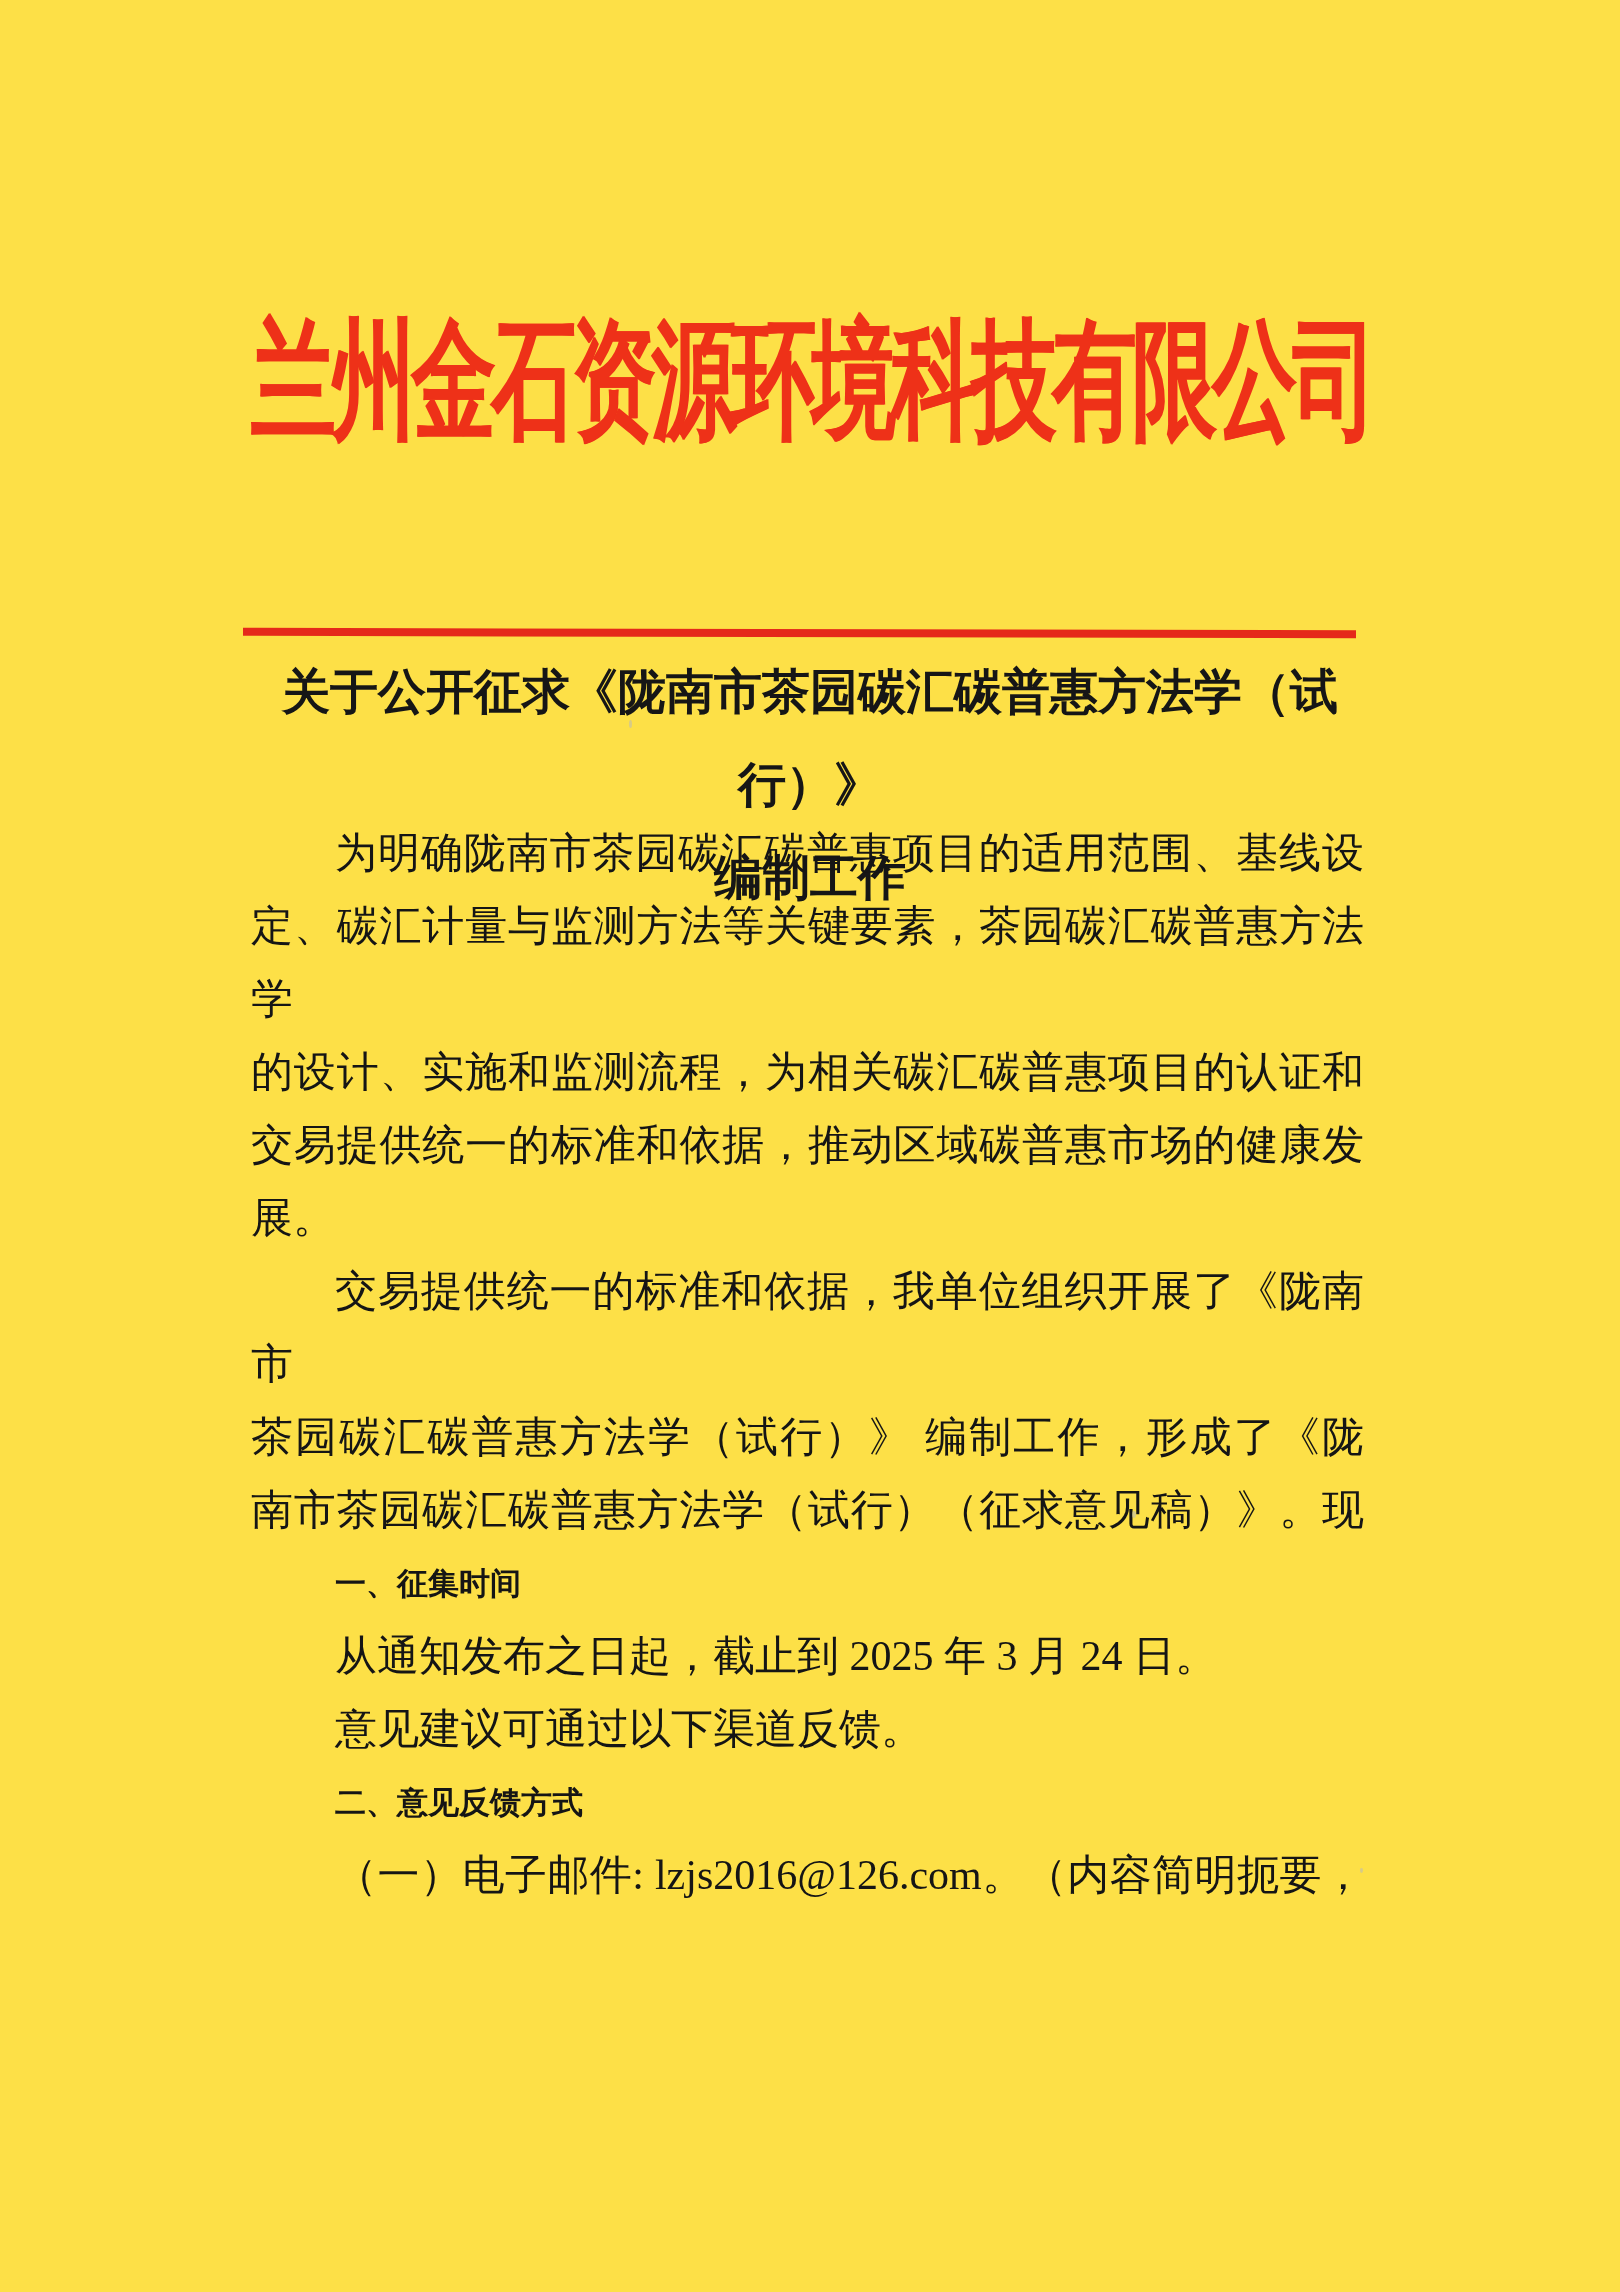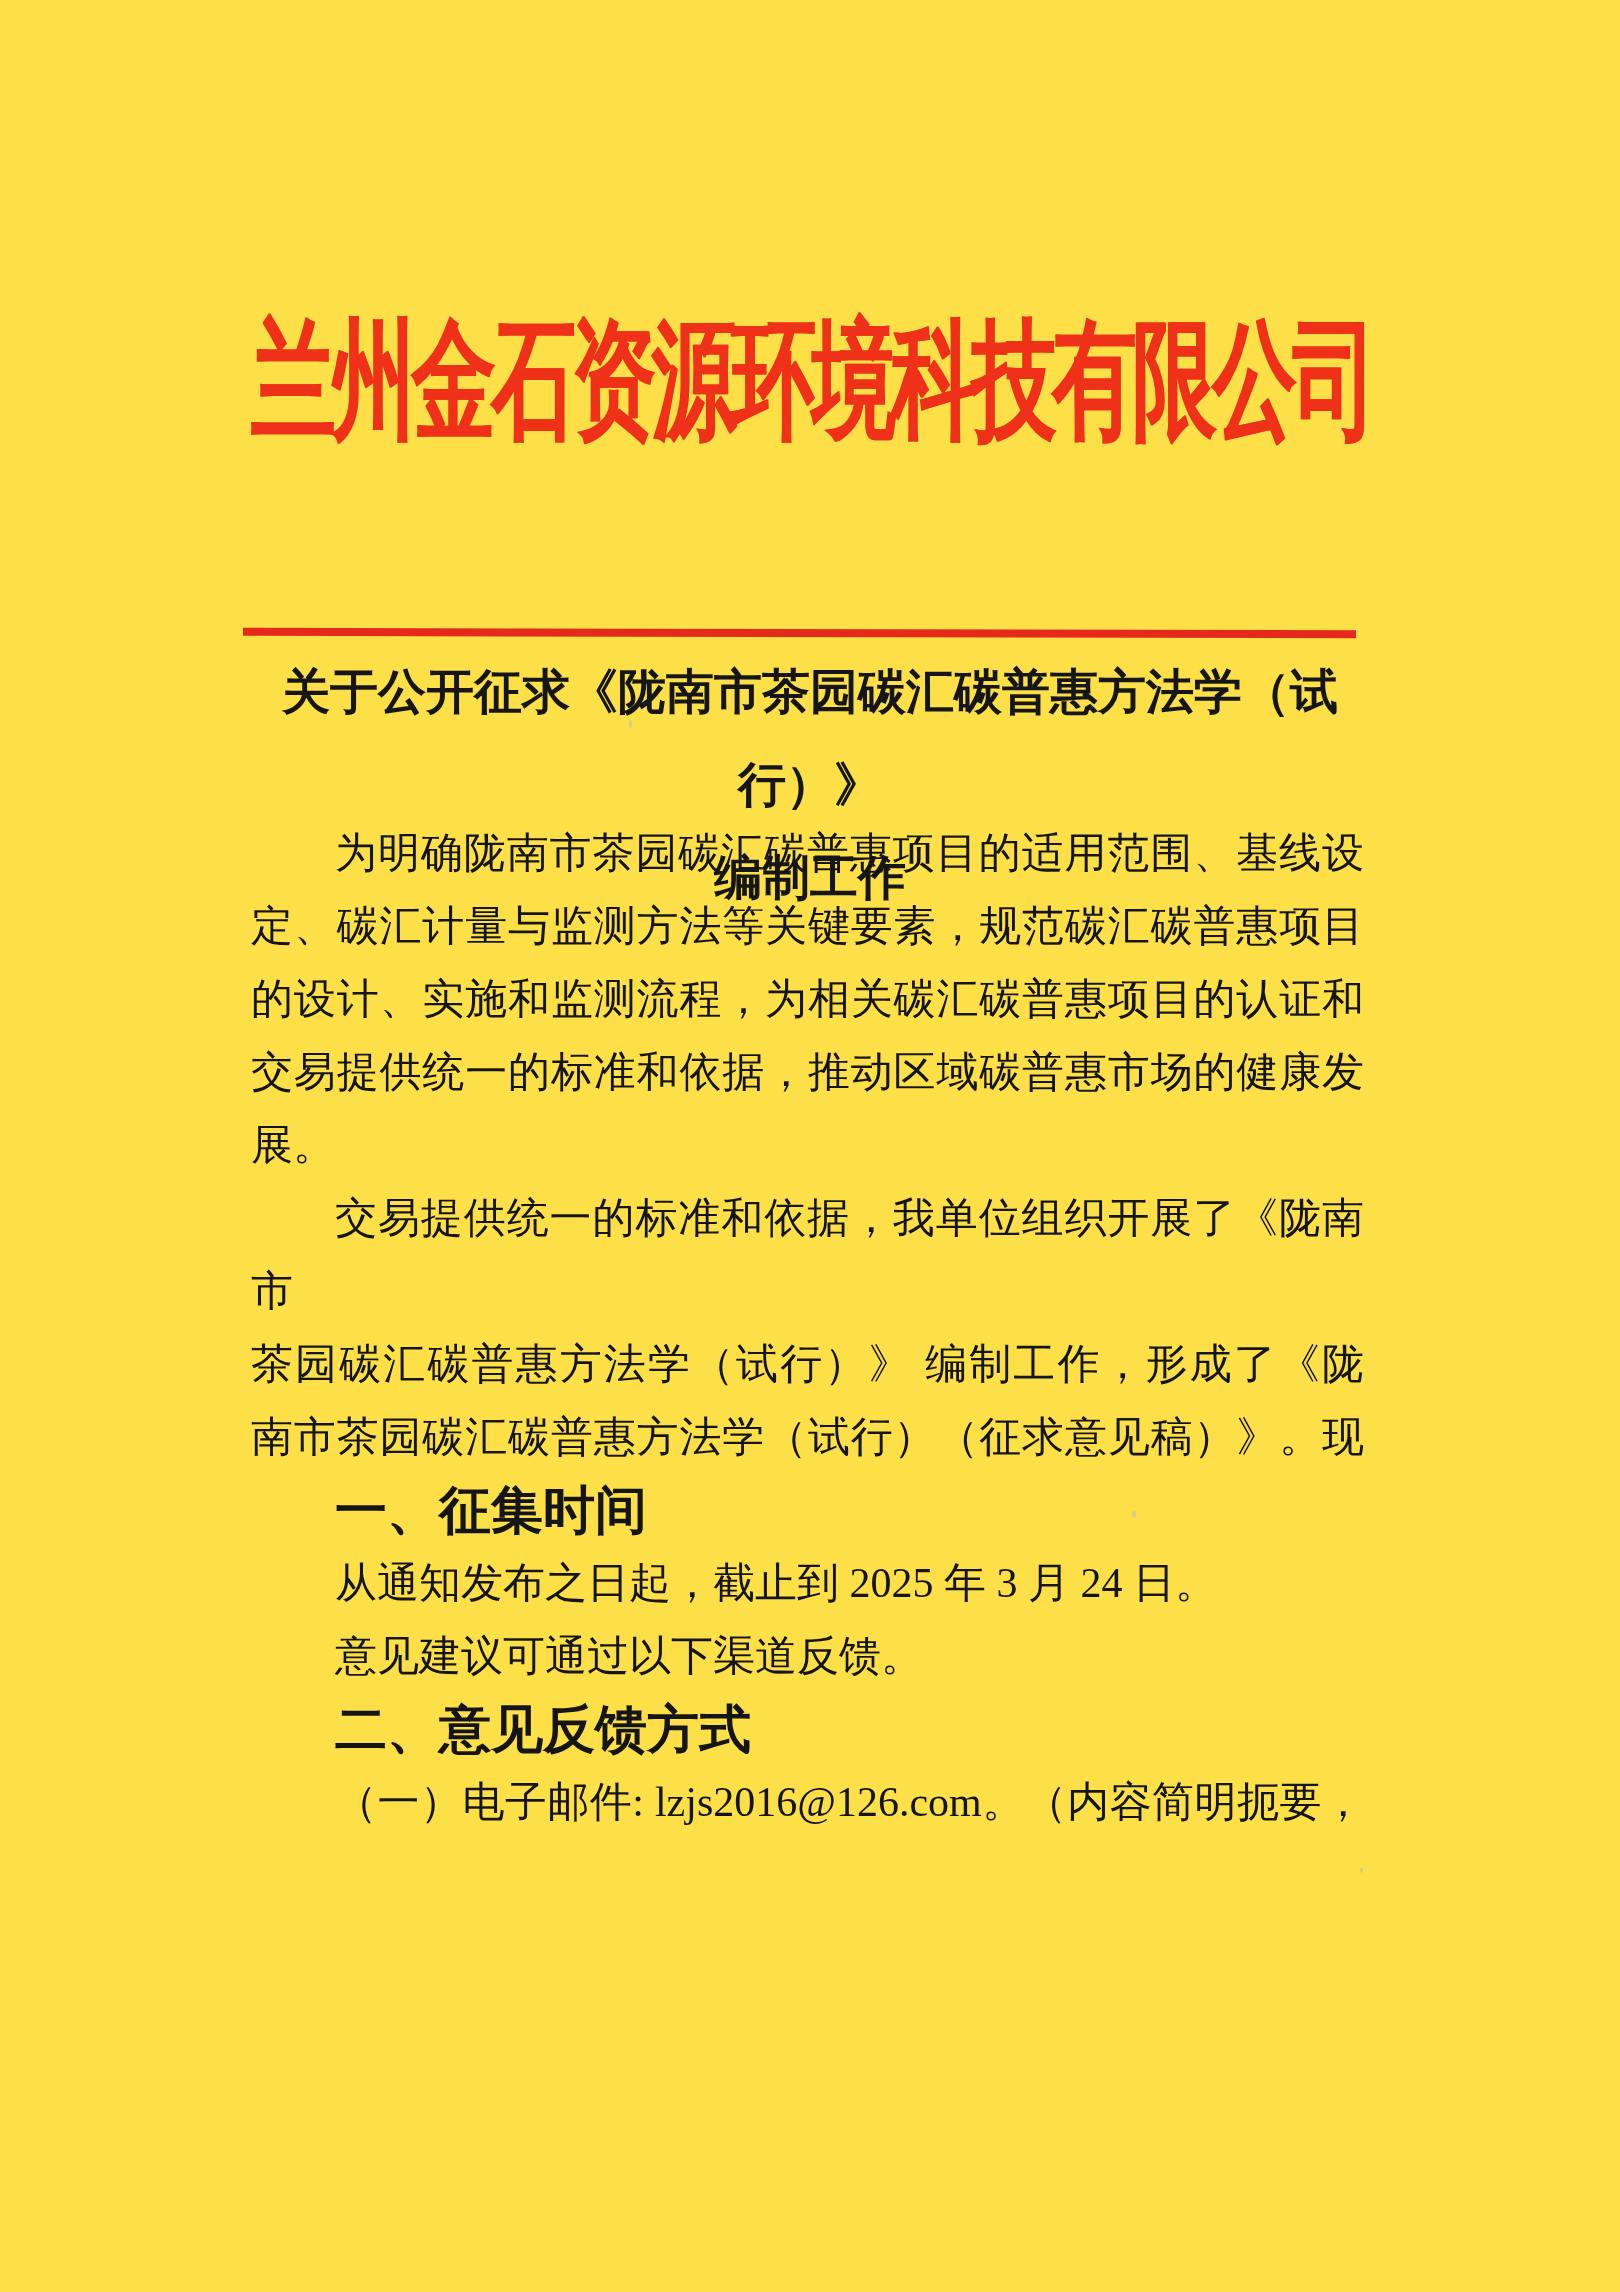--- a/index.html
+++ b/index.html
@@ -73,21 +73,21 @@
   .j {
     text-align: justify;
     text-align-last: justify;
   }
   .ind {
     text-indent: 84px;
   }
   .hd {
     font-family: "Liberation Sans", sans-serif;
     font-weight: 700;
-    font-size: 52px;
+    font-size: 31px;
   }
   
   .speck {
     position: absolute;
     background: #b9b9b9;
     border-radius: 50%;
     opacity: 0.55;
   }
   .sp1 { top: 720px;  left: 629px;  width: 2.9px; height: 7.8px; }
   .sp2 { top: 1511px; left: 1132px; width: 3.9px; height: 6.9px; }
@@ -102,21 +102,21 @@
 
   <div class="redline"></div>
 
   <div class="doc-title">
     <div>关于公开征求《陇南市茶园碳汇碳普惠方法学（试行）》</div>
     <div>编制工作</div>
   </div>
 
   <div class="docbody">
     <div class="ln j ind">为明确陇南市茶园碳汇碳普惠项目的适用范围、基线设</div>
-    <div class="ln j">定、碳汇计量与监测方法等关键要素，规范碳汇碳普惠项目</div>
+    <div class="ln j">定、碳汇计量与监测方法等关键要素，茶园碳汇碳普惠方法学</div>
     <div class="ln j">的设计、实施和监测流程，为相关碳汇碳普惠项目的认证和</div>
     <div class="ln j">交易提供统一的标准和依据，推动区域碳普惠市场的健康发</div>
     <div class="ln">展。</div>
     <div class="ln j ind">交易提供统一的标准和依据，我单位组织开展了《陇南市</div>
     <div class="ln j">茶园碳汇碳普惠方法学（试行）》 编制工作，形成了《陇</div>
     <div class="ln j">南市茶园碳汇碳普惠方法学（试行）（征求意见稿）》。现</div>
     <div class="ln ind hd">一、征集时间</div>
     <div class="ln ind">从通知发布之日起，截止到 2025 年 3 月 24 日。</div>
     <div class="ln ind">意见建议可通过以下渠道反馈。</div>
     <div class="ln ind hd">二、意见反馈方式</div>

